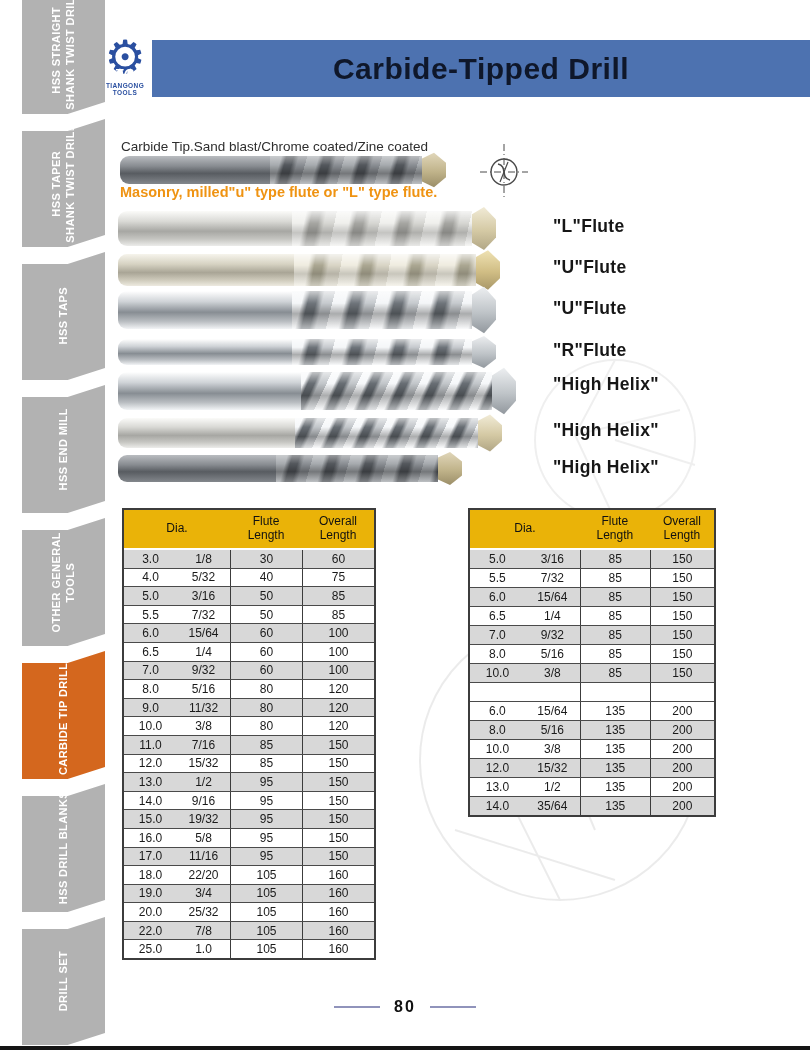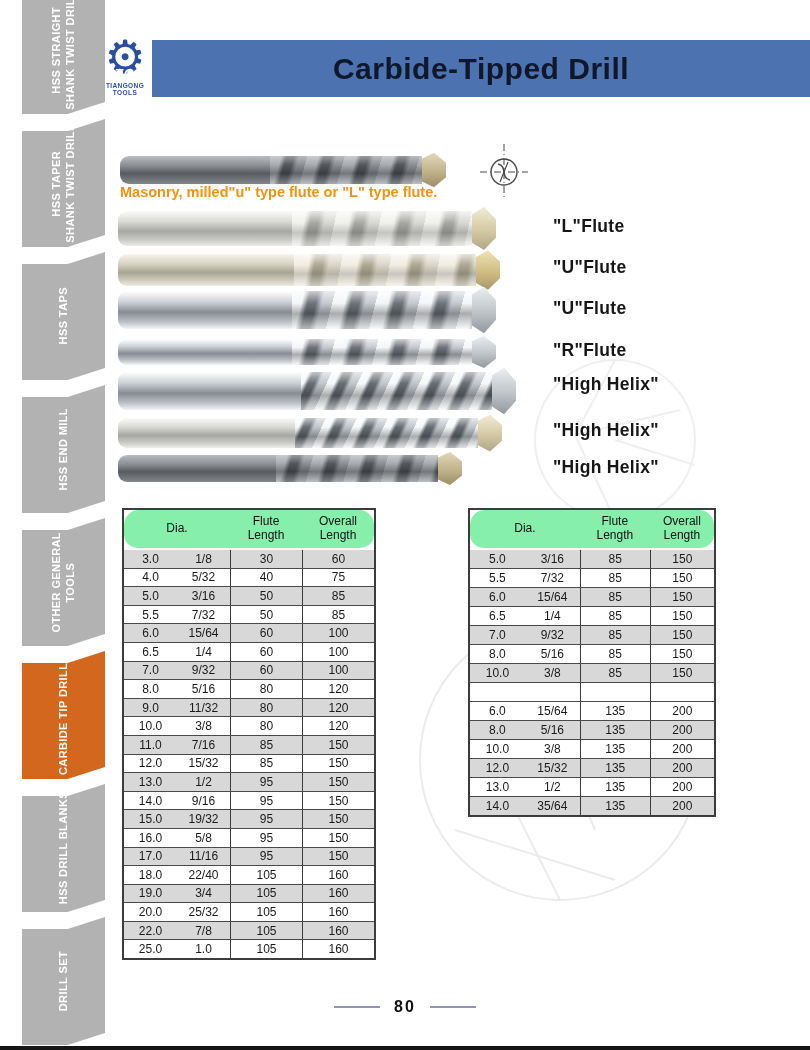--- a/index.html
+++ b/index.html
@@ -66,21 +66,21 @@
   .gunmetal .flute{background:
        linear-gradient(180deg,rgba(255,255,255,.4),rgba(255,255,255,0) 32%,rgba(0,0,0,.3) 62%,rgba(255,255,255,.25)),
        repeating-linear-gradient(106deg,#a7abaf 0 11px,#54585d 16px 23px,#8b8f94 28px 36px);}
   .gunmetal .tip{background:linear-gradient(180deg,#e2d8bc,#c0b38a 55%,#998c66);}
 
   
   .flabel{position:absolute; left:553px; font-size:17.5px; font-weight:bold; color:#161616; letter-spacing:.3px;}
 
   
   .dtable{position:absolute; border:2px solid #3c3c3c; background:#fff;}
-  .thead{display:grid; background:#86efac; border-bottom:2px solid #fff; height:38px;border-radius:15px;}
+  .thead{display:grid; background:#eab308; border-bottom:2px solid #fff; height:38px;}
   .thead .th{display:flex; align-items:center; justify-content:center; text-align:center;
        font-size:12px; color:#111; line-height:1.15; white-space:pre-line;}
   .tr{display:grid; border-bottom:1px solid #4a4a4a;}
   .tr:last-child{border-bottom:none;}
   .tr .td{display:flex; align-items:center; justify-content:center; font-size:12px; color:#1a1a1a;}
   .tr .td.b1{border-left:1.5px solid #3c3c3c;}
   .tr.shaded{background:#d8d8d8;}
   .tr.spacer{height:14px; border-bottom:1px solid #4a4a4a;}
   #table-left .thead{grid-template-columns:42.4% 28.8% 28.8%;}
   #table-left .tr{grid-template-columns:21.2% 21.2% 28.8% 28.8%; height:17.6px;}
@@ -145,20 +145,21 @@
 
   <div id="logo">
     <span class="gear">⚙<span class="monogram">TG</span></span>
     <span class="caption">TIANGONG TOOLS</span>
   </div>
 
   <div id="banner">
     <span class="title">Carbide-Tipped Drill</span>
   </div>
 
+  <div id="subheading">Carbide Tip.Sand blast/Chrome coated/Zine coated</div>
   <div id="note">Masonry, milled"u" type flute or "L" type flute.</div>
 
   <svg id="cross-section" width="52" height="60" viewBox="0 0 52 60">
     <g stroke="#4a4a4a" fill="none" stroke-width="1">
       <line x1="26" y1="2" x2="26" y2="58" stroke-dasharray="7 3 1 3"></line>
       <line x1="2" y1="30" x2="50" y2="30" stroke-dasharray="7 3 1 3"></line>
       <circle cx="26" cy="30" r="13" stroke-width="1.4"></circle>
       <path d="M20 22 C30 24 22 36 32 38" stroke-width="1.6"></path>
       <path d="M22 40 L30 20" stroke-width="1.2"></path>
     </g>
@@ -319,21 +320,21 @@
           <div class="td b1">150</div>
         </div>
         <div class="tr shaded">
           <div class="td">17.0</div>
           <div class="td">11/16</div>
           <div class="td b1">95</div>
           <div class="td b1">150</div>
         </div>
         <div class="tr">
           <div class="td">18.0</div>
-          <div class="td">22/40</div>
+          <div class="td">22/20</div>
           <div class="td b1">105</div>
           <div class="td b1">160</div>
         </div>
         <div class="tr shaded">
           <div class="td">19.0</div>
           <div class="td">3/4</div>
           <div class="td b1">105</div>
           <div class="td b1">160</div>
         </div>
         <div class="tr">

